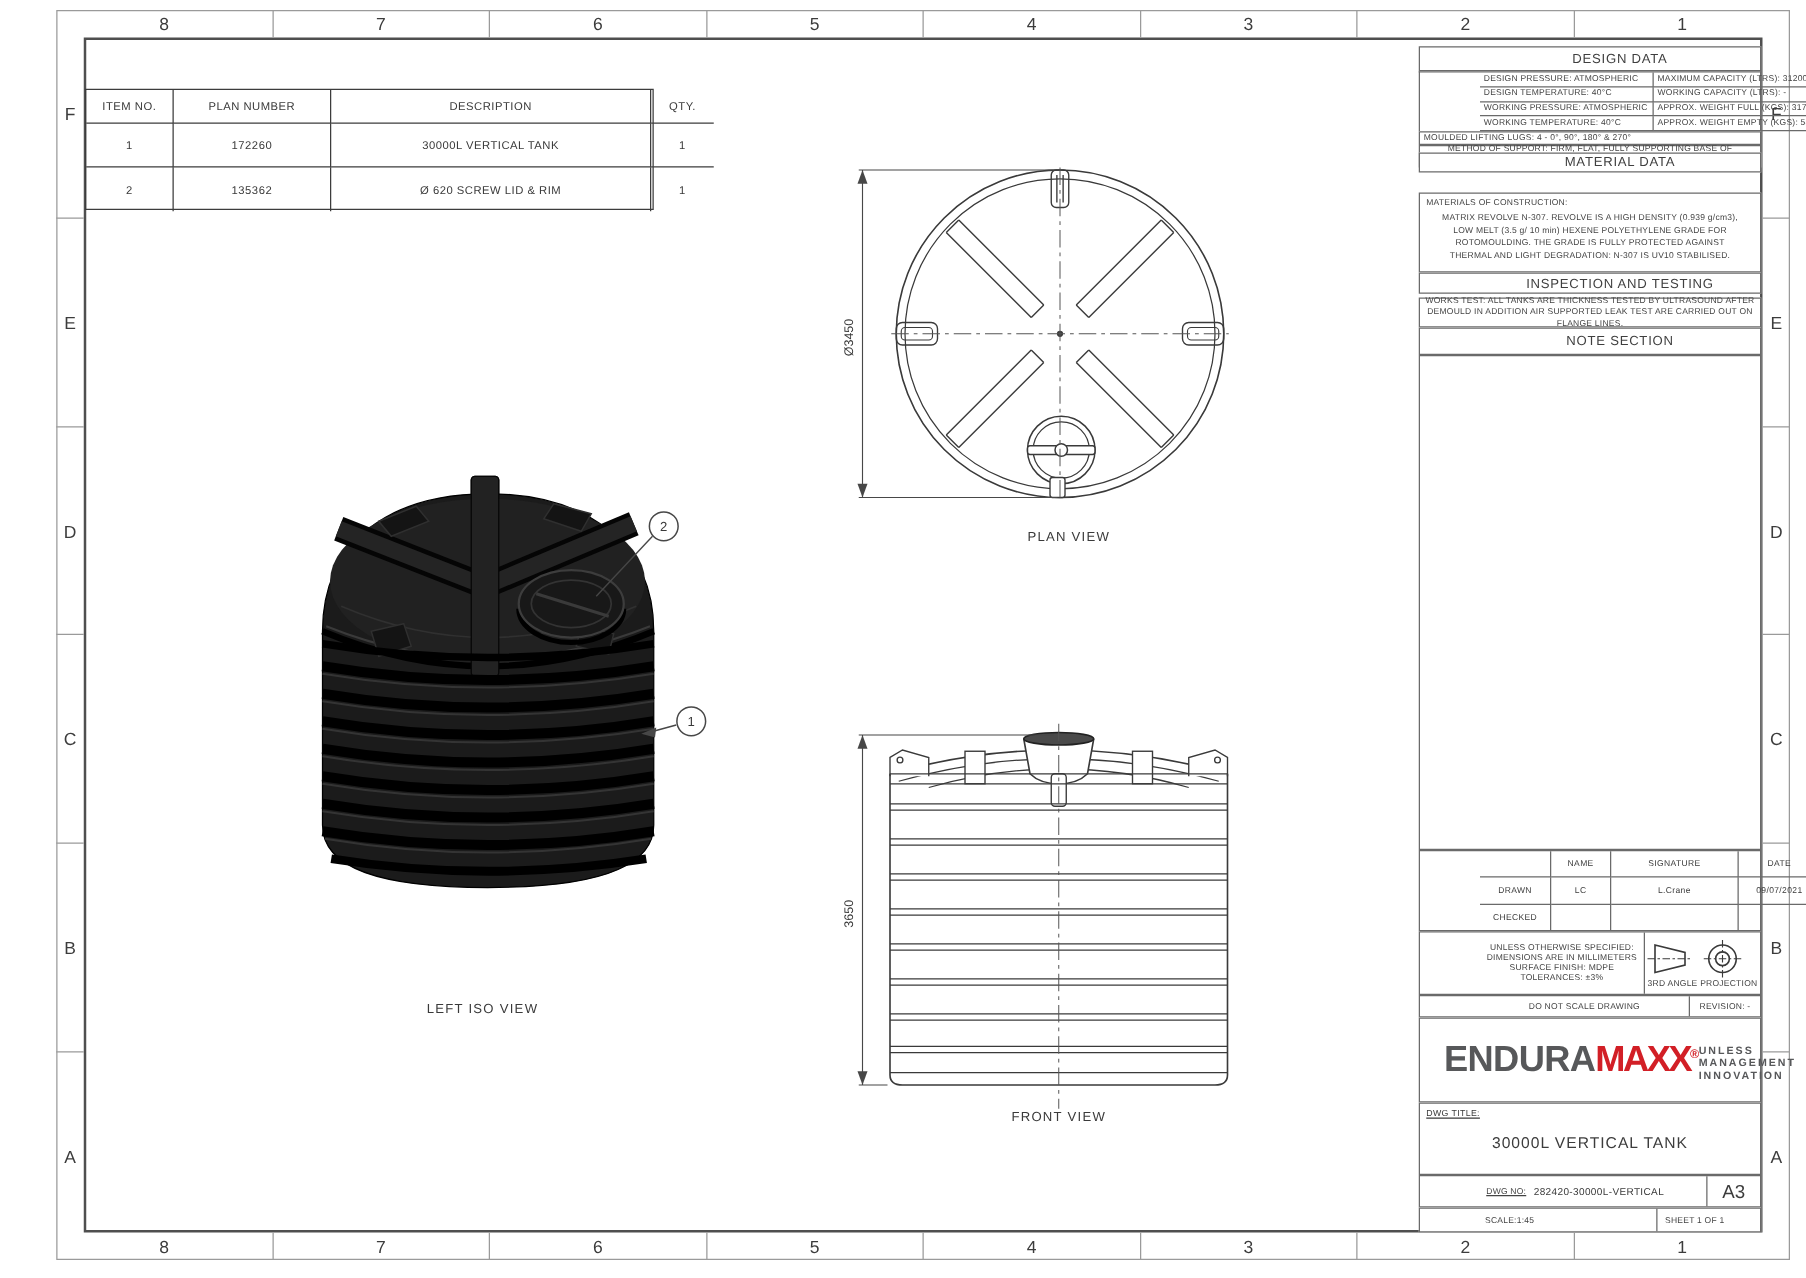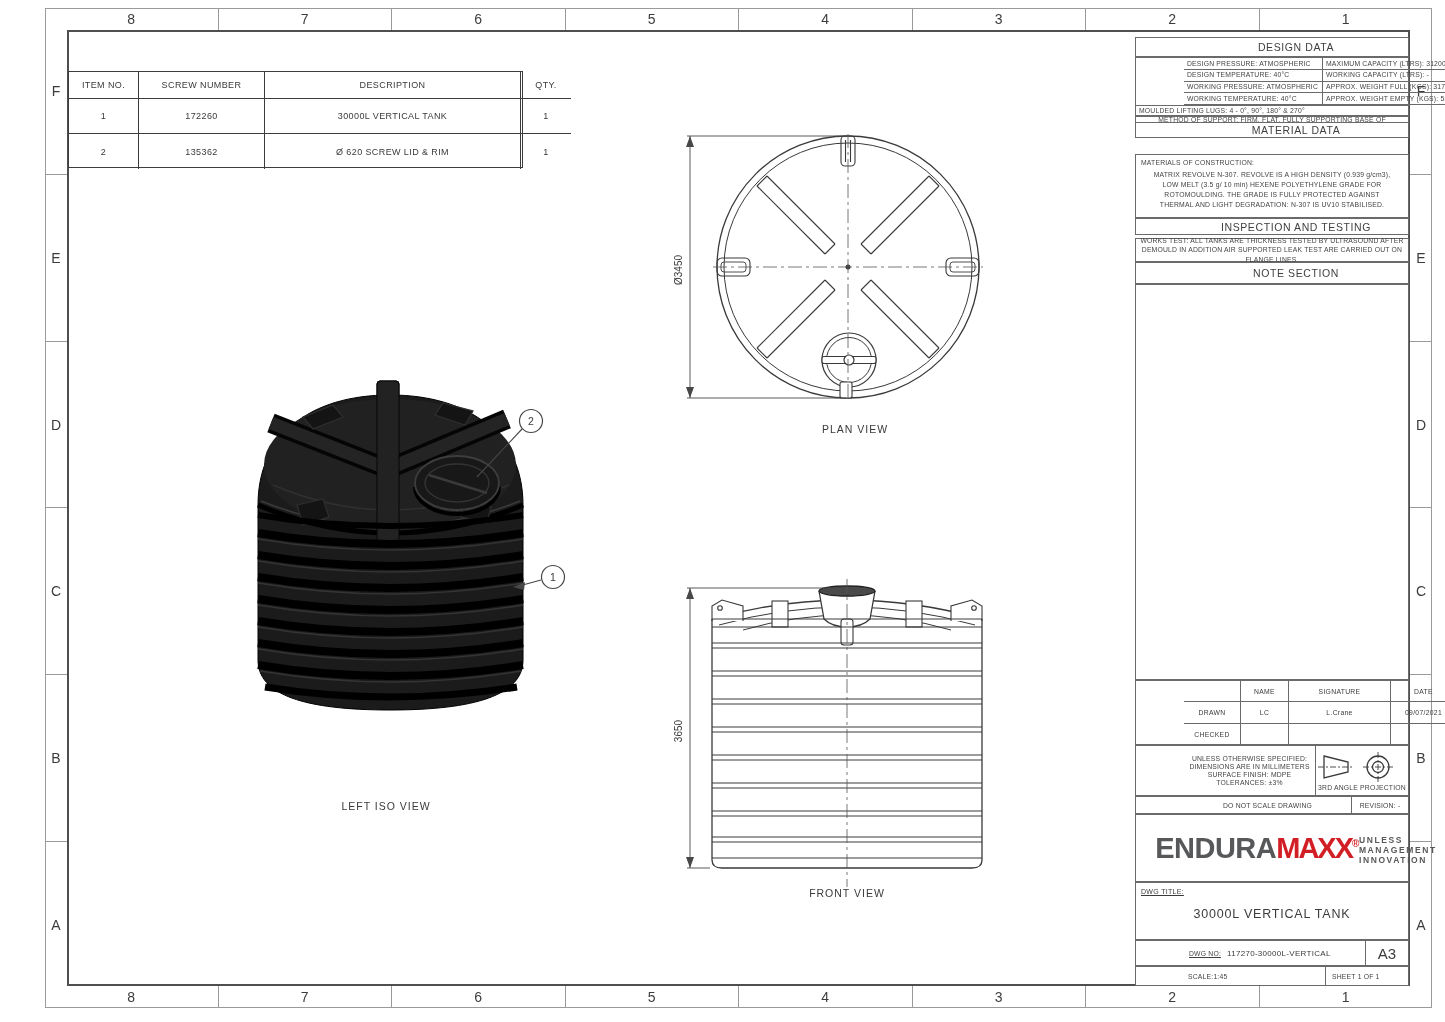--- a/index.html
+++ b/index.html
@@ -104,21 +104,21 @@
     <div class="zcell">F</div>
     <div class="zcell">E</div>
     <div class="zcell">D</div>
     <div class="zcell">C</div>
     <div class="zcell">B</div>
     <div class="zcell">A</div>
   </div>
 
   <div class="abs bom">
     <div>ITEM NO.</div>
-    <div>SCREW NUMBER</div>
+    <div>PLAN NUMBER</div>
     <div>DESCRIPTION</div>
     <div>QTY.</div>
     <div>1</div>
     <div>172260</div>
     <div>30000L VERTICAL TANK</div>
     <div>1</div>
     <div>2</div>
     <div>135362</div>
     <div>Ø 620 SCREW LID &amp; RIM</div>
     <div>1</div>
@@ -398,21 +398,21 @@
   </div>
 
   <div class="abs ibox titlebox" style="top:882px;height:58px;">
     <div class="lbl">DWG TITLE:</div>
     <div class="dwgtitle">30000L VERTICAL TANK</div>
   </div>
 
   <div class="abs ibox dwgno" style="top:940px;height:26px;">
     <div style="flex:1;display:flex;align-items:center;padding-left:5px;gap:6px;">
       <span class="small" style="text-decoration:underline;">DWG NO:</span>
-      <span style="font-size:8px;letter-spacing:.3px;">117270-30000L-VERTICAL</span>
+      <span style="font-size:8px;letter-spacing:.3px;">282420-30000L-VERTICAL</span>
     </div>
     <div class="a3cell">A3</div>
   </div>
 
   <div class="abs ibox scalerow" style="top:966px;height:20px;">
     <div class="scalecell small">SCALE:1:45</div>
     <div class="sheetcell small">SHEET 1 OF 1</div>
   </div>
 
 </div>

